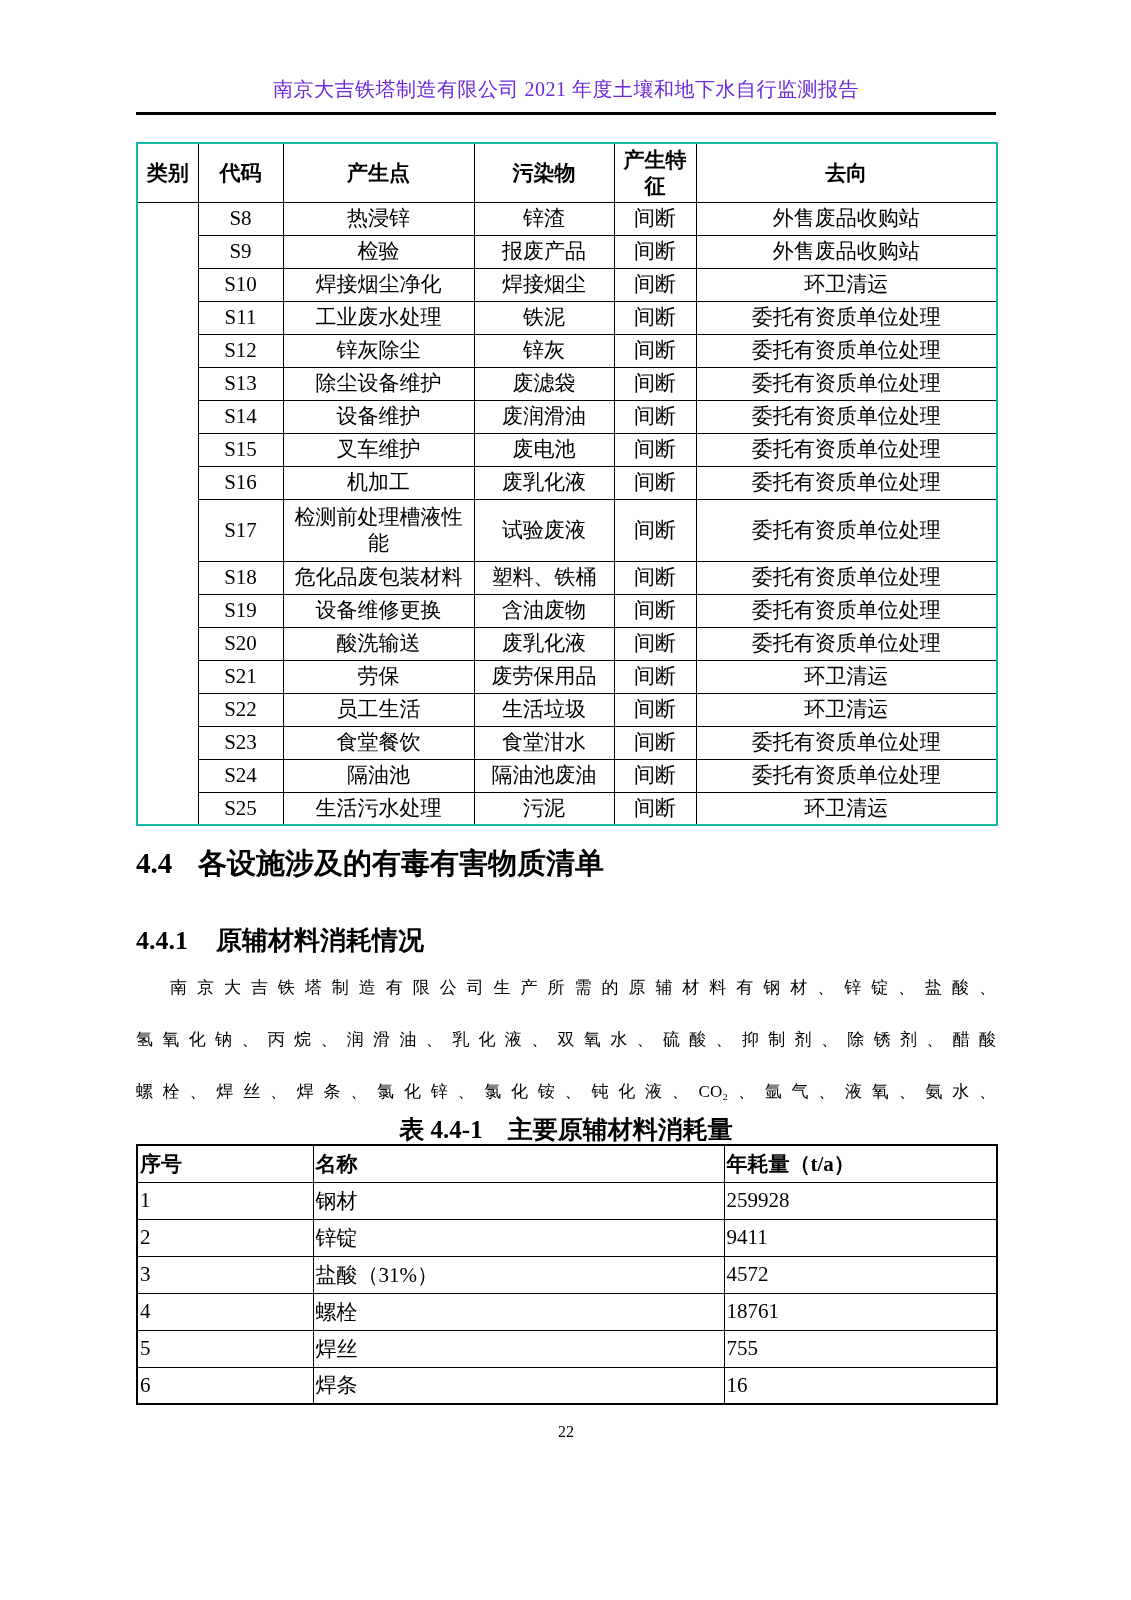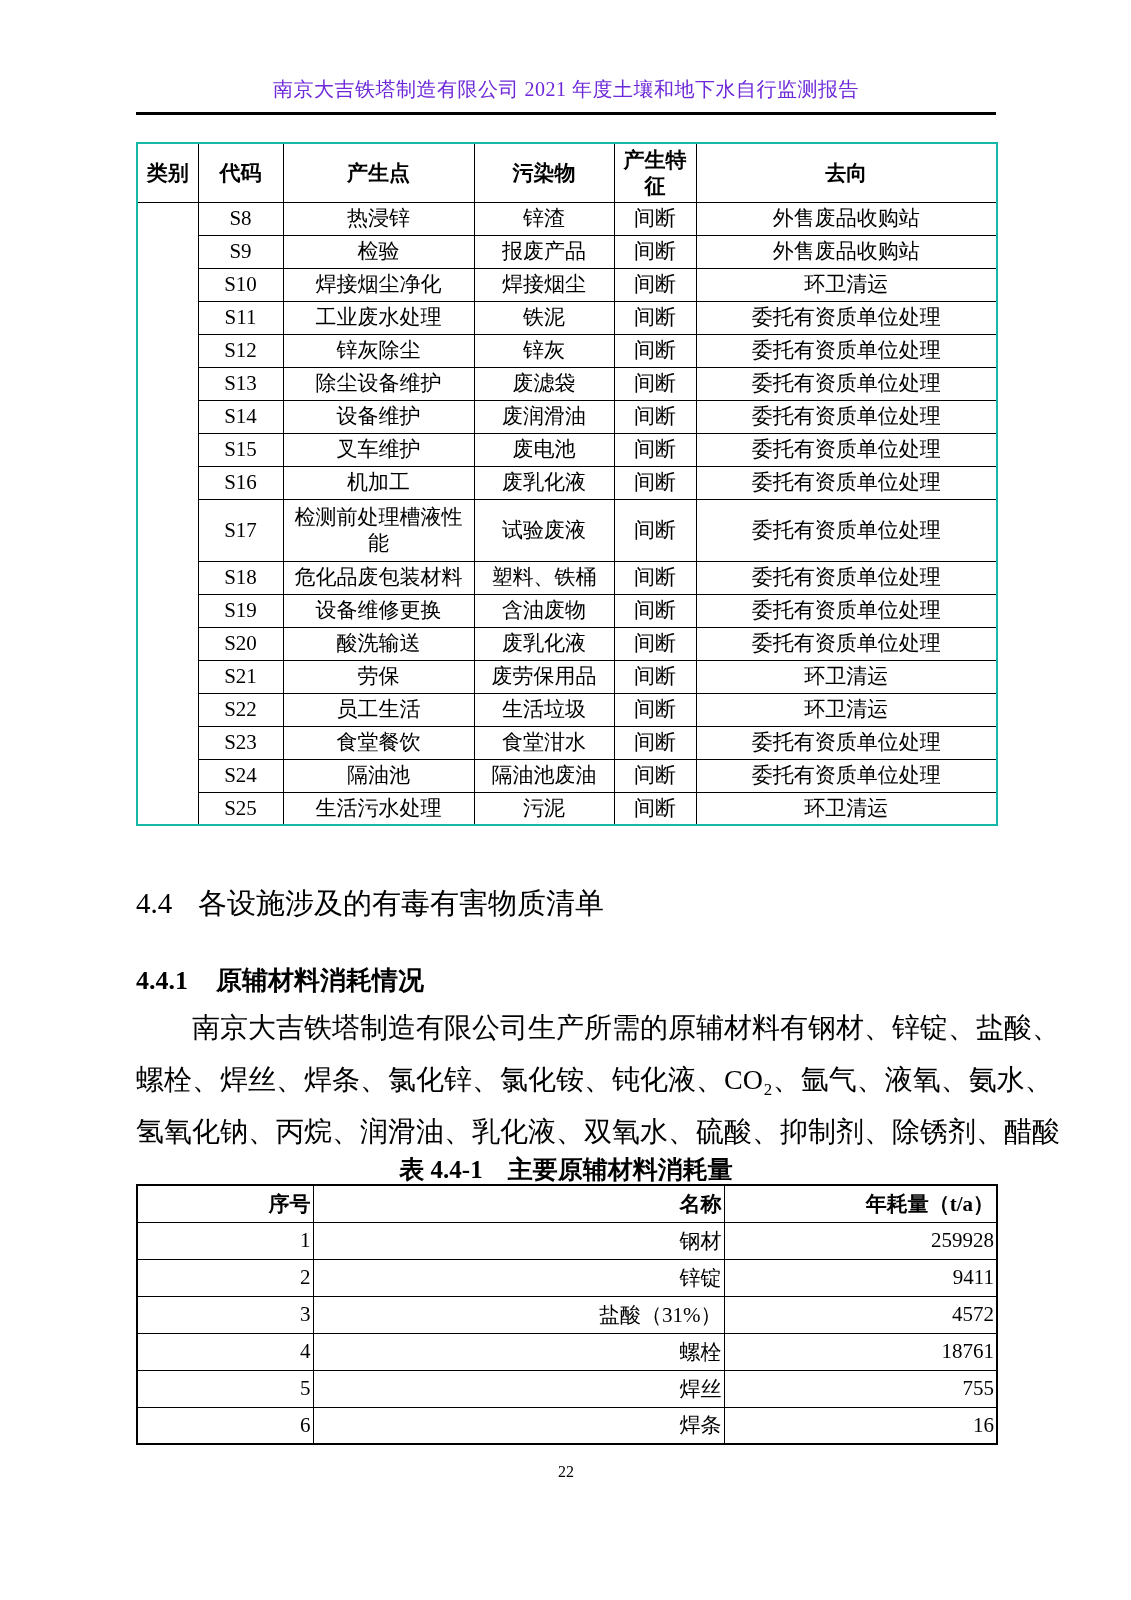--- a/index.html
+++ b/index.html
@@ -51,39 +51,39 @@
     padding: 1px 2px;
     line-height: 1.25;
     font-weight: normal;
     overflow: hidden;
   }
   table.t1 thead th { font-weight: bold; height: 59px; }
   table.t1 tbody td { height: 33px; }
   table.t1 tr.tall td { height: 62px; }
   
   .h2 {
-    margin-top: 60px;
+    margin-top: 20px;
     font-size: 29px;
-    font-weight: normal;
+    font-weight: bold;
     height: 34px;
     line-height: 34px;
     white-space: nowrap;
   }
   .h2 .num { display: inline-block; width: 62px; }
   .h3 {
     margin-top: 46px;
     font-size: 26px;
     font-weight: bold;
     height: 30px;
     line-height: 30px;
     white-space: nowrap;
   }
   .h3 .num { display: inline-block; width: 80px; }
   
-  .para { margin-top: 6px; font-size: 28px; }
+  .para { margin-top: 6px; font-size: 17px; }
   .para .line {
     height: 52px;
     line-height: 52px;
     text-align: justify;
     text-align-last: justify;
     white-space: nowrap;
   }
   .para .line.first { text-indent: 2em; }
   .para .line.last { text-align: left; text-align-last: left; }
   
@@ -98,21 +98,21 @@
   table.t2 {
     margin-top: 2px;
     border-collapse: collapse;
     width: 860px;
     table-layout: fixed;
     border: 2px solid #000;
     font-size: 21px;
   }
   table.t2 th, table.t2 td {
     border: 1.5px solid #000;
-    text-align: right;
+    text-align: left;
     vertical-align: middle;
     padding: 1px 2px;
   }
   table.t2 thead th { font-weight: bold; height: 37px; }
   table.t2 tbody td { height: 37px; }
   .page-number {
     margin-top: 18px;
     text-align: center;
     font-size: 16px;
     height: 24px;
@@ -280,22 +280,22 @@
     <div class="h2">
       <span class="num">4.4</span><span>各设施涉及的有毒有害物质清单</span>
     </div>
 
     <div class="h3">
       <span class="num">4.4.1</span><span>原辅材料消耗情况</span>
     </div>
 
     <div class="para">
       <div class="line first">南京大吉铁塔制造有限公司生产所需的原辅材料有钢材、锌锭、盐酸、</div>
+      <div class="line">氢氧化钠、丙烷、润滑油、乳化液、双氧水、硫酸、抑制剂、除锈剂、醋酸</div>
       <div class="line">螺栓、焊丝、焊条、氯化锌、氯化铵、钝化液、CO₂、氩气、液氧、氨水、</div>
-      <div class="line">氢氧化钠、丙烷、润滑油、乳化液、双氧水、硫酸、抑制剂、除锈剂、醋酸</div>
     </div>
 
     <div class="caption">表 4.4-1　主要原辅材料消耗量</div>
 
     <table class="t2">
       <colgroup>
         <col style="width:176px">
           <col style="width:411px">
           <col style="width:273px">
       </colgroup>

